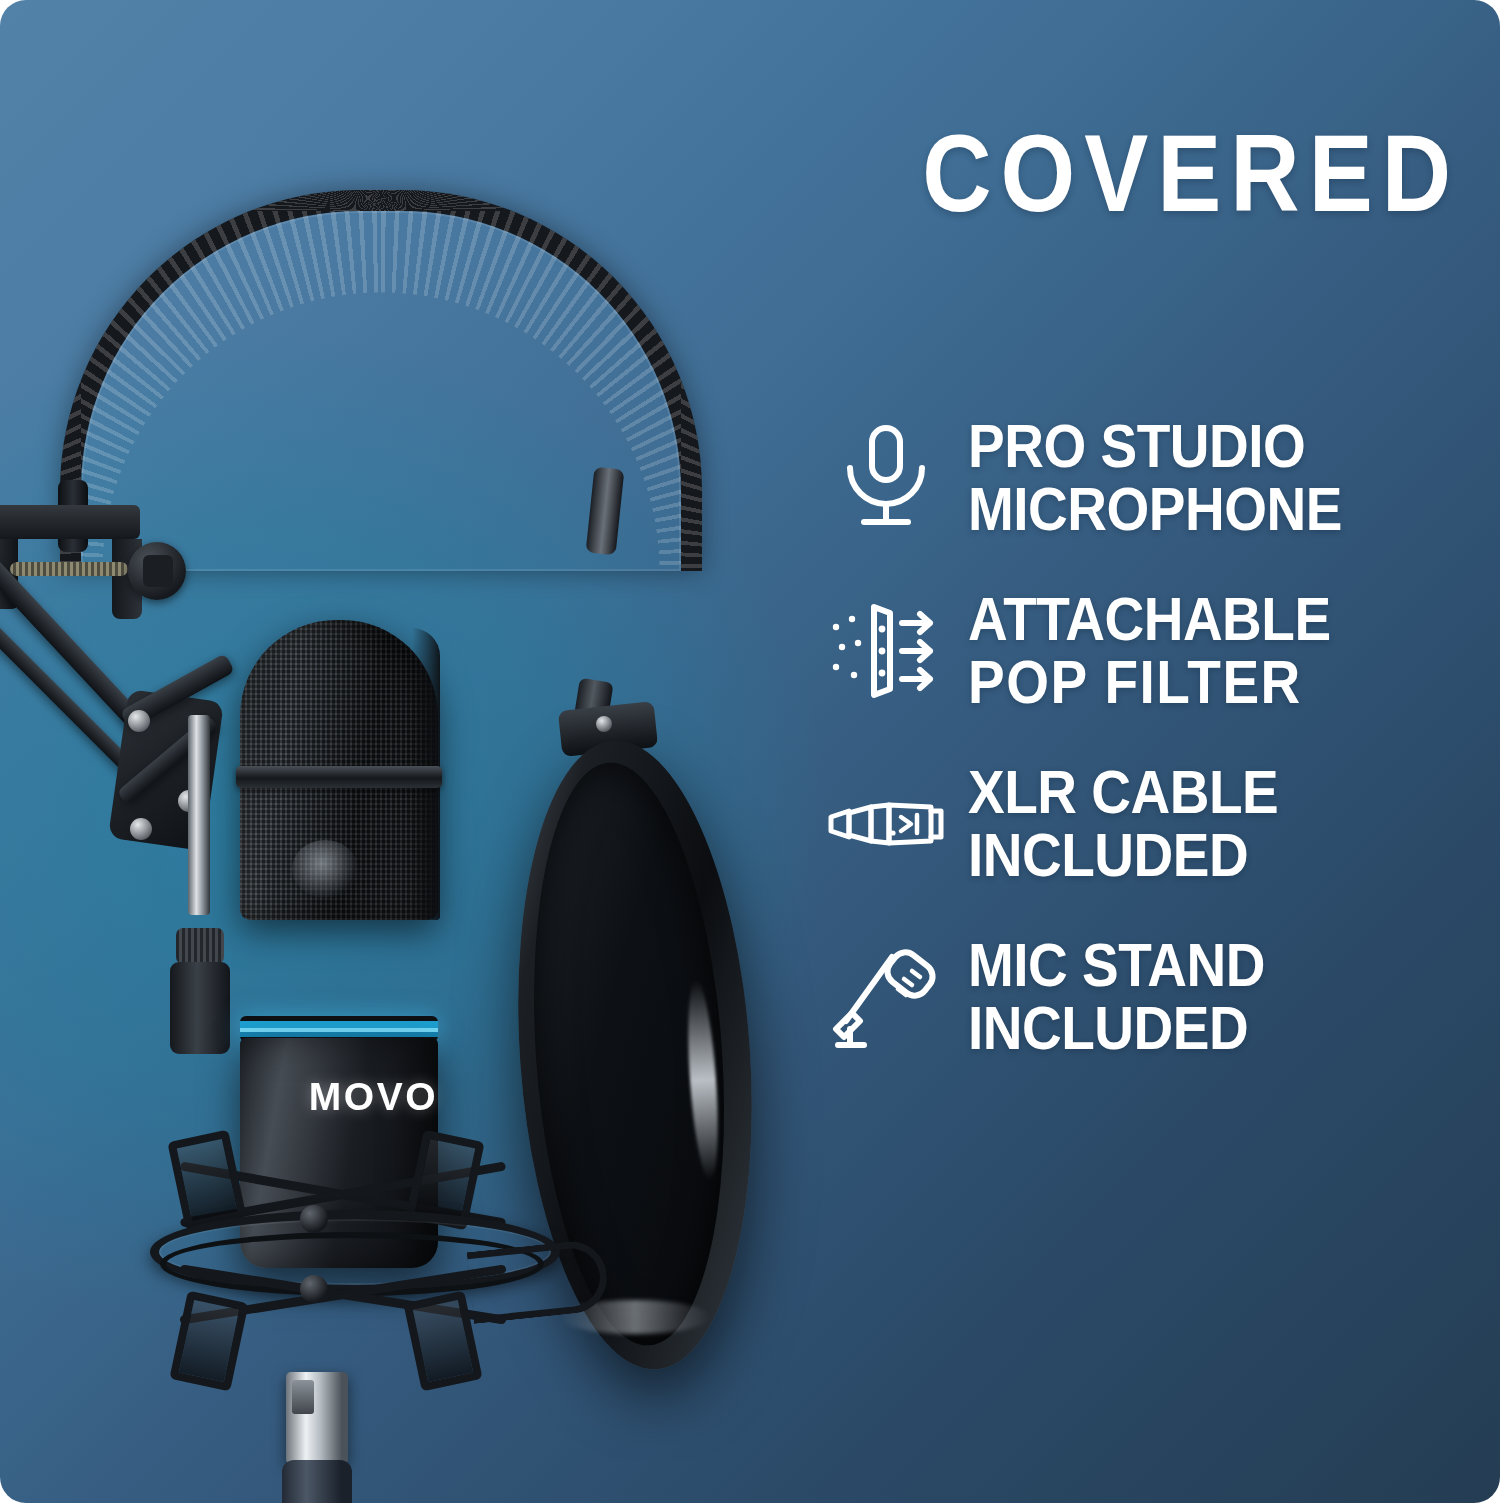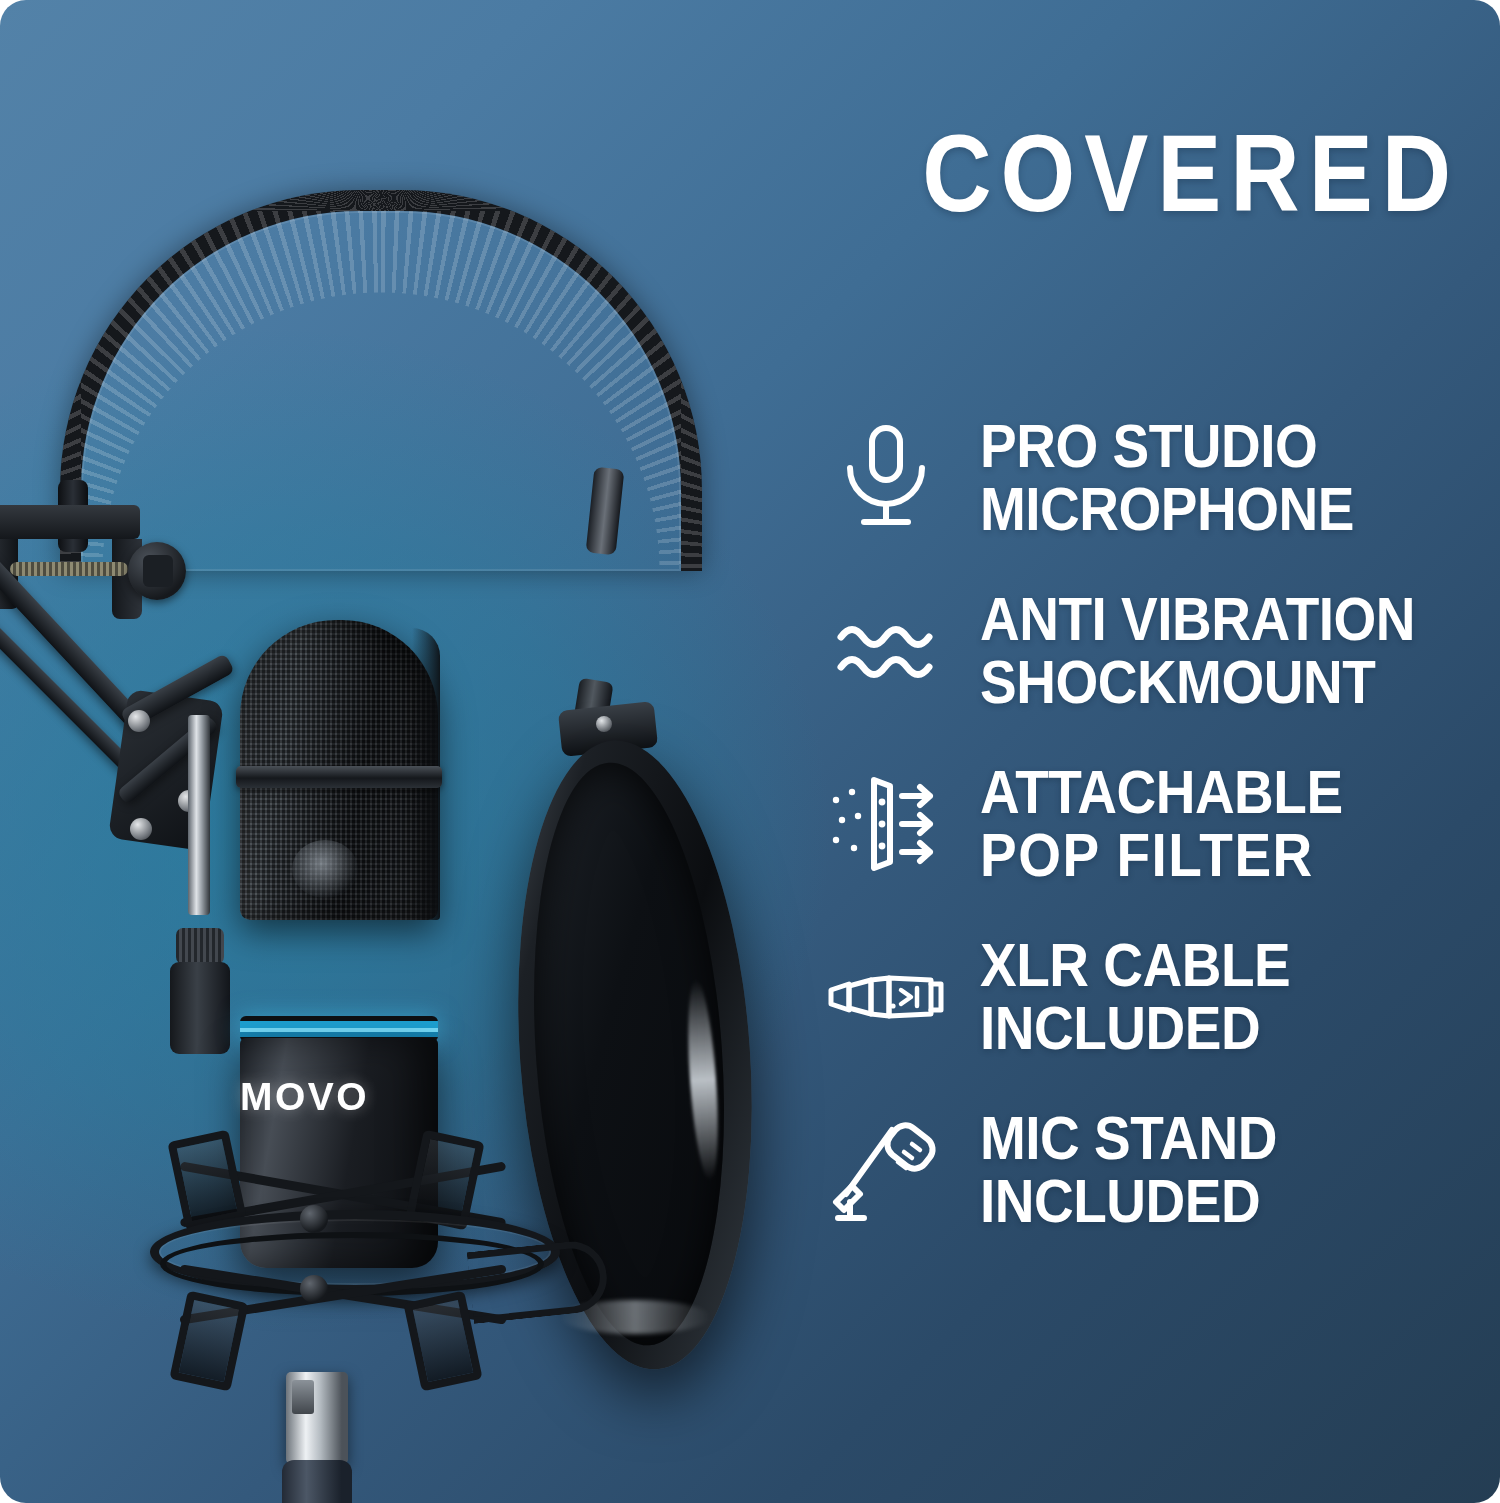--- a/index.html
+++ b/index.html
@@ -27,21 +27,21 @@
 
   .title1{font-size:96px;line-height:0.93;font-weight:700;color:#ffffff;letter-spacing:-1px;
           white-space:nowrap;text-shadow:0 2px 7px rgba(10,30,50,0.28);
           transform:scaleY(1.16);transform-origin:left top;font-stretch:condensed;}
   .title2{font-size:96px;line-height:1.0;font-weight:700;color:#ffffff;letter-spacing:9px;
           text-align:right;margin-top:24px;white-space:nowrap;
           text-shadow:0 2px 7px rgba(10,30,50,0.28);transform:scaleY(1.14);transform-origin:right top;}
 
   
   #features{position:absolute;left:826px;top:418px;width:660px;}
-  .feat{display:flex;align-items:center;gap:34px;height:auto;margin-bottom:53px;}
+  .feat{display:flex;align-items:center;gap:22px;height:auto;margin-bottom:53px;}
   .feat:last-child{margin-bottom:0;}
   .feat-ico{flex:0 0 120px;height:120px;display:flex;align-items:center;justify-content:center;}
   .feat-ico svg{display:block;overflow:visible;}
   .feat-txt{font-size:55px;line-height:1.03;font-weight:700;color:#fff;letter-spacing:-0.5px;
             text-shadow:0 2px 6px rgba(10,30,50,0.30);transform:scaleY(1.1);transform-origin:left center;}
   .feat-txt .l2{display:block;}
   .sp-pf .l2{letter-spacing:1.5px;}
 
   
   #product{position:absolute;left:0;top:150px;width:820px;height:1353px;}
@@ -105,21 +105,21 @@
   .mic-dot{left:292px;top:690px;width:66px;height:58px;border-radius:50%;
      background:radial-gradient(circle at 45% 40%,rgba(190,200,210,.55),rgba(40,46,52,.15) 70%);}
   .mic-edgeR{left:412px;top:478px;width:28px;height:292px;border-radius:0 60px 8px 0;
      background:linear-gradient(90deg,rgba(0,0,0,.0),rgba(12,14,17,.92));}
   .mic-ring{left:240px;top:866px;width:198px;height:26px;border-radius:6px;
      background:linear-gradient(180deg,#0e1013 0 18%,#1d9fd0 18% 46%,#73d7f5 46% 60%,#1582b0 60% 80%,#0e1013 80%);
      box-shadow:0 0 22px rgba(64,190,235,.55);}
   .mic-body{left:240px;top:888px;width:198px;height:230px;border-radius:6px 6px 26px 26px;
      background:linear-gradient(100deg,#1e2228 0%,#474d55 20%,#1a1d22 55%,#0b0d10 100%);
      box-shadow:0 18px 38px rgba(0,0,0,.55), inset -20px 0 36px rgba(0,0,0,.5);}
-  .mic-word{left:240px;top:925px;width:198px;text-align:left;color:#fff;font-size:39px;
+  .mic-word{left:240px;top:925px;width:198px;text-align:right;color:#fff;font-size:39px;
      font-weight:700;letter-spacing:2.5px;text-shadow:0 0 14px rgba(255,255,255,.35);}
 
   
   .sm-ring{left:150px;top:1060px;width:392px;height:66px;border-radius:50%;
      border:9px solid #14171b;box-shadow:0 6px 16px rgba(0,0,0,.55), inset 0 0 0 2px rgba(255,255,255,.07);}
   .sm-ring2{left:160px;top:1082px;width:372px;height:52px;border-radius:50%;border:6px solid #0e1114;}
   .sm-cross{position:absolute;height:9px;background:#14171b;border-radius:5px;}
   .sc1{left:178px;top:1040px;width:330px;transform:rotate(10deg);}
   .sc2{left:178px;top:1040px;width:330px;transform:rotate(-10deg);}
   .sc3{left:178px;top:1140px;width:330px;transform:rotate(9deg);}
@@ -249,32 +249,20 @@
           <line x1="48" y1="82" x2="48" y2="98"></line>
           <line x1="26" y1="100" x2="70" y2="100"></line>
         </svg>
       </div>
       <div class="feat-txt">
         <span class="l1">PRO STUDIO</span>
         <span class="l2">MICROPHONE</span>
       </div>
     </div>
 
-    <div class="feat">
-      <div class="feat-ico">
-        <svg width="102" height="72" viewBox="0 0 102 72" fill="none" stroke="#ffffff" stroke-width="7" stroke-linecap="round" stroke-linejoin="round">
-          <path d="M6 22 q11 -15 22 0 q11 15 22 0 q11 -15 22 0 q11 15 22 0"></path>
-          <path d="M6 52 q11 -15 22 0 q11 15 22 0 q11 -15 22 0 q11 15 22 0"></path>
-        </svg>
-      </div>
-      <div class="feat-txt">
-        <span class="l1">ANTI VIBRATION</span>
-        <span class="l2">SHOCKMOUNT</span>
-      </div>
-    </div>
 
     <div class="feat">
       <div class="feat-ico">
         <svg width="112" height="108" viewBox="0 0 112 108" fill="none" stroke="#ffffff" stroke-width="6" stroke-linecap="round" stroke-linejoin="round">
           <path d="M44 10 L60 16 L60 92 L44 98 Z"></path>
           <circle cx="52" cy="32" r="3.4" fill="#fff" stroke="none"></circle>
           <circle cx="52" cy="54" r="3.4" fill="#fff" stroke="none"></circle>
           <circle cx="52" cy="76" r="3.4" fill="#fff" stroke="none"></circle>
           <circle cx="6" cy="30" r="3.2" fill="#fff" stroke="none"></circle>
           <circle cx="22" cy="22" r="3.2" fill="#fff" stroke="none"></circle>

